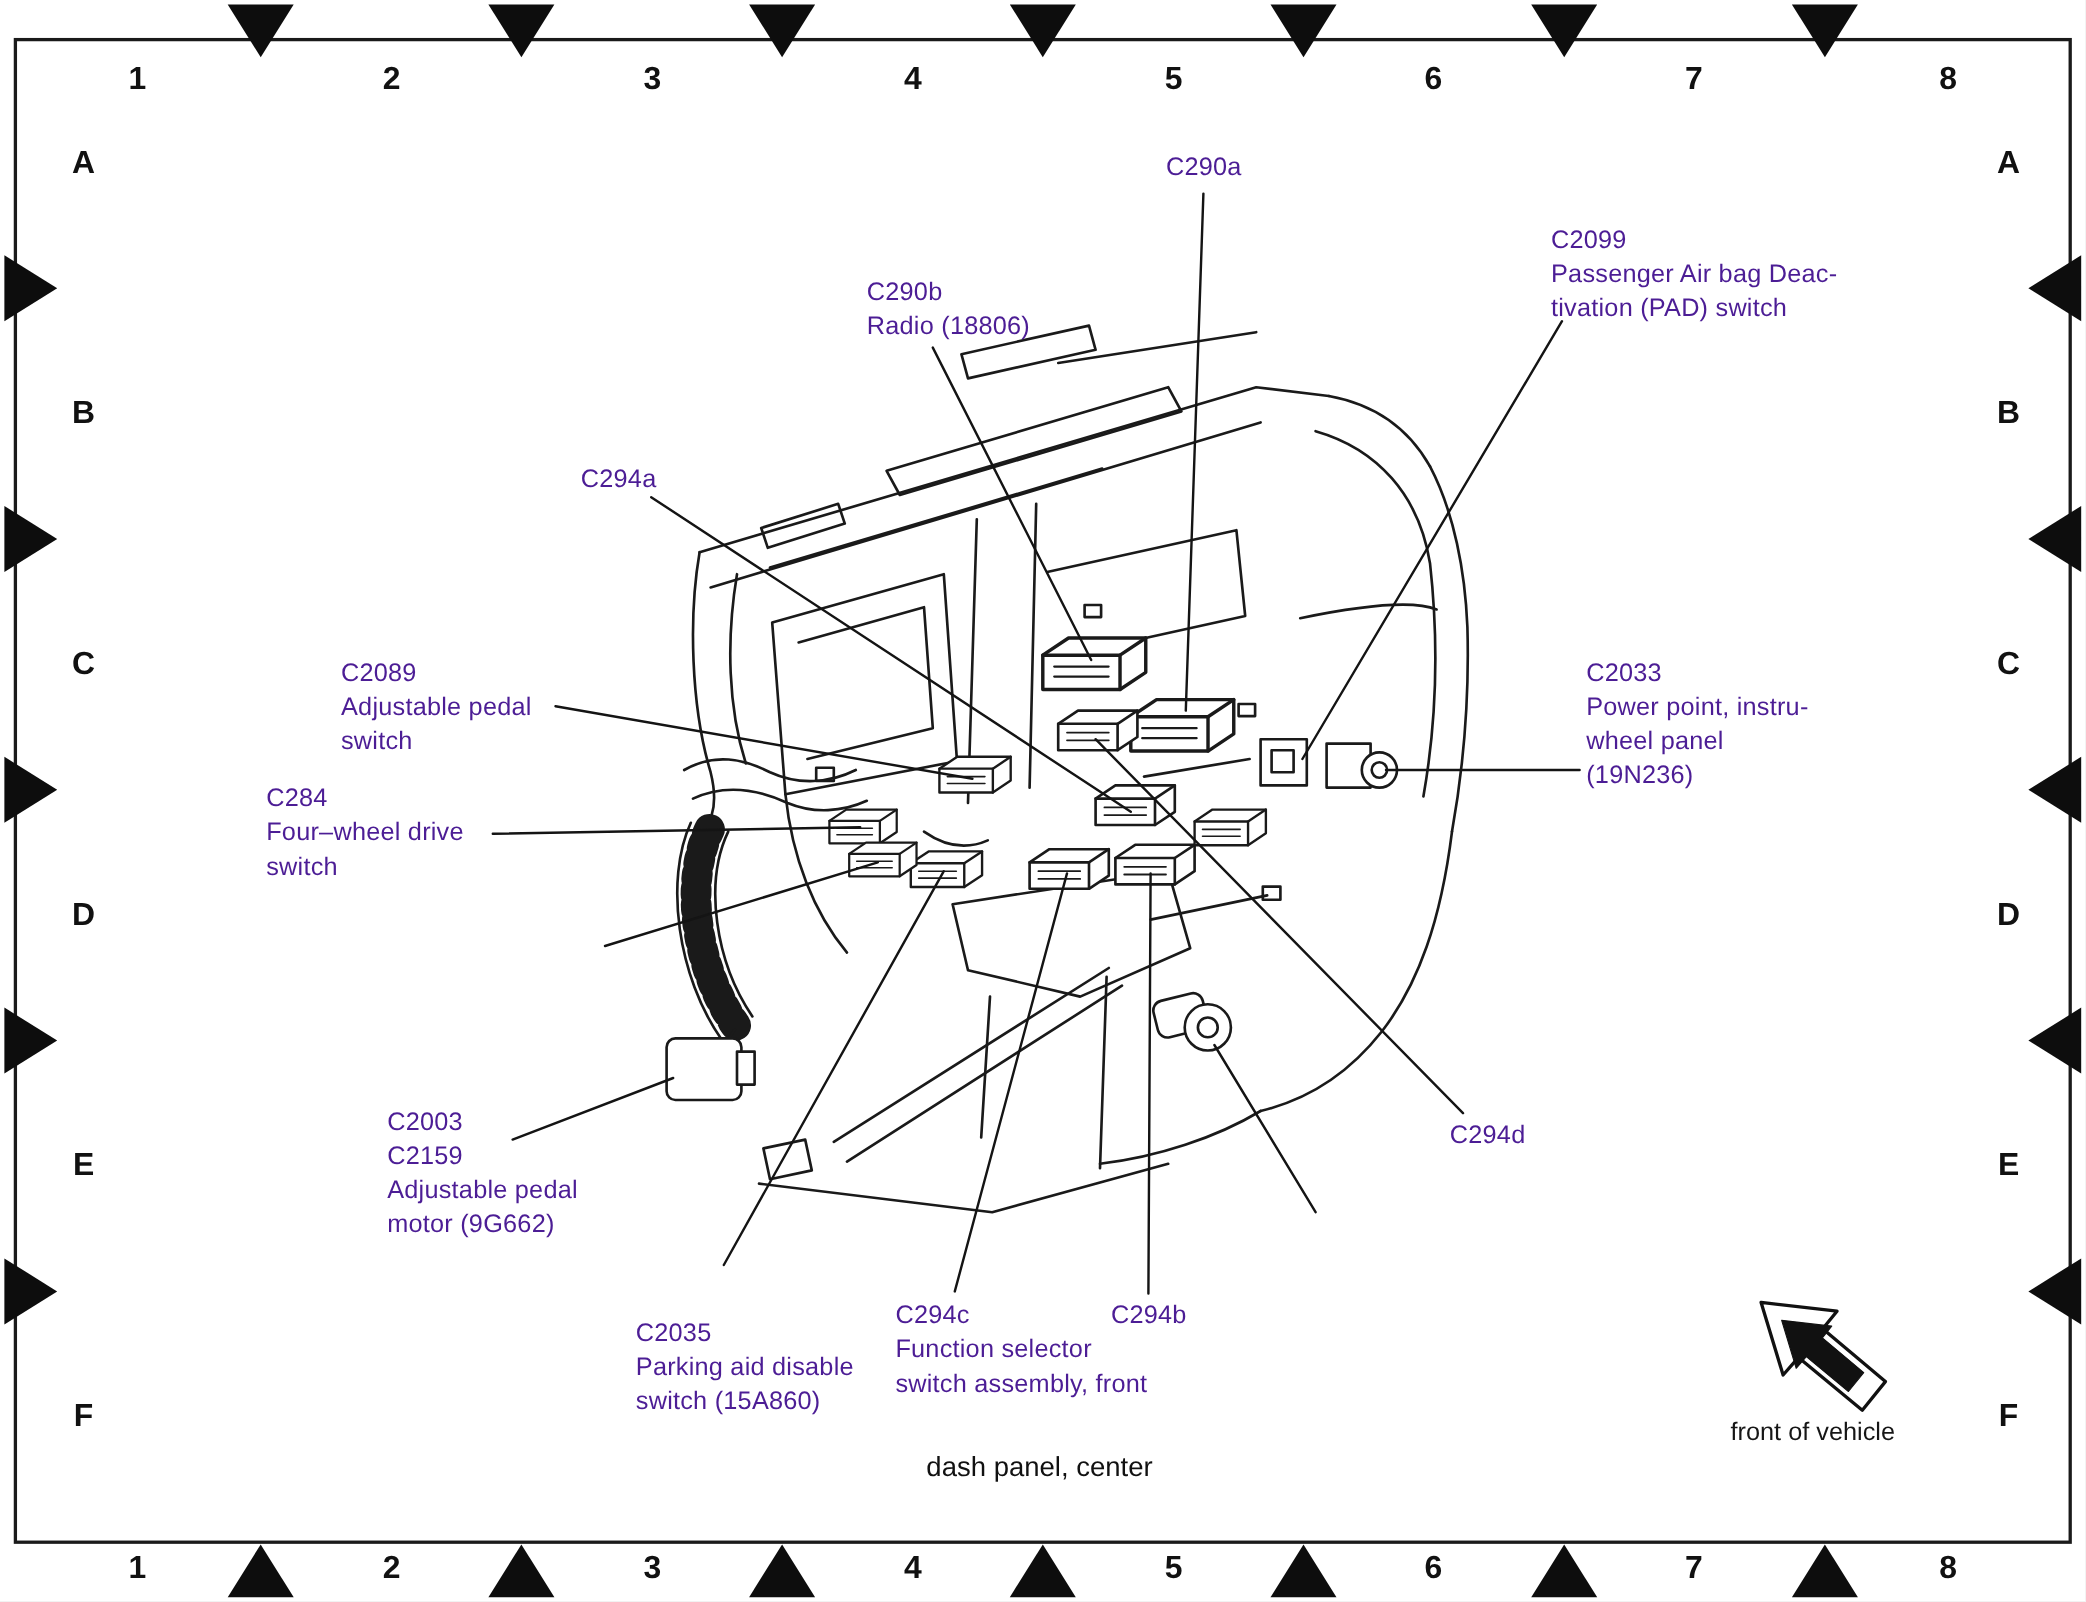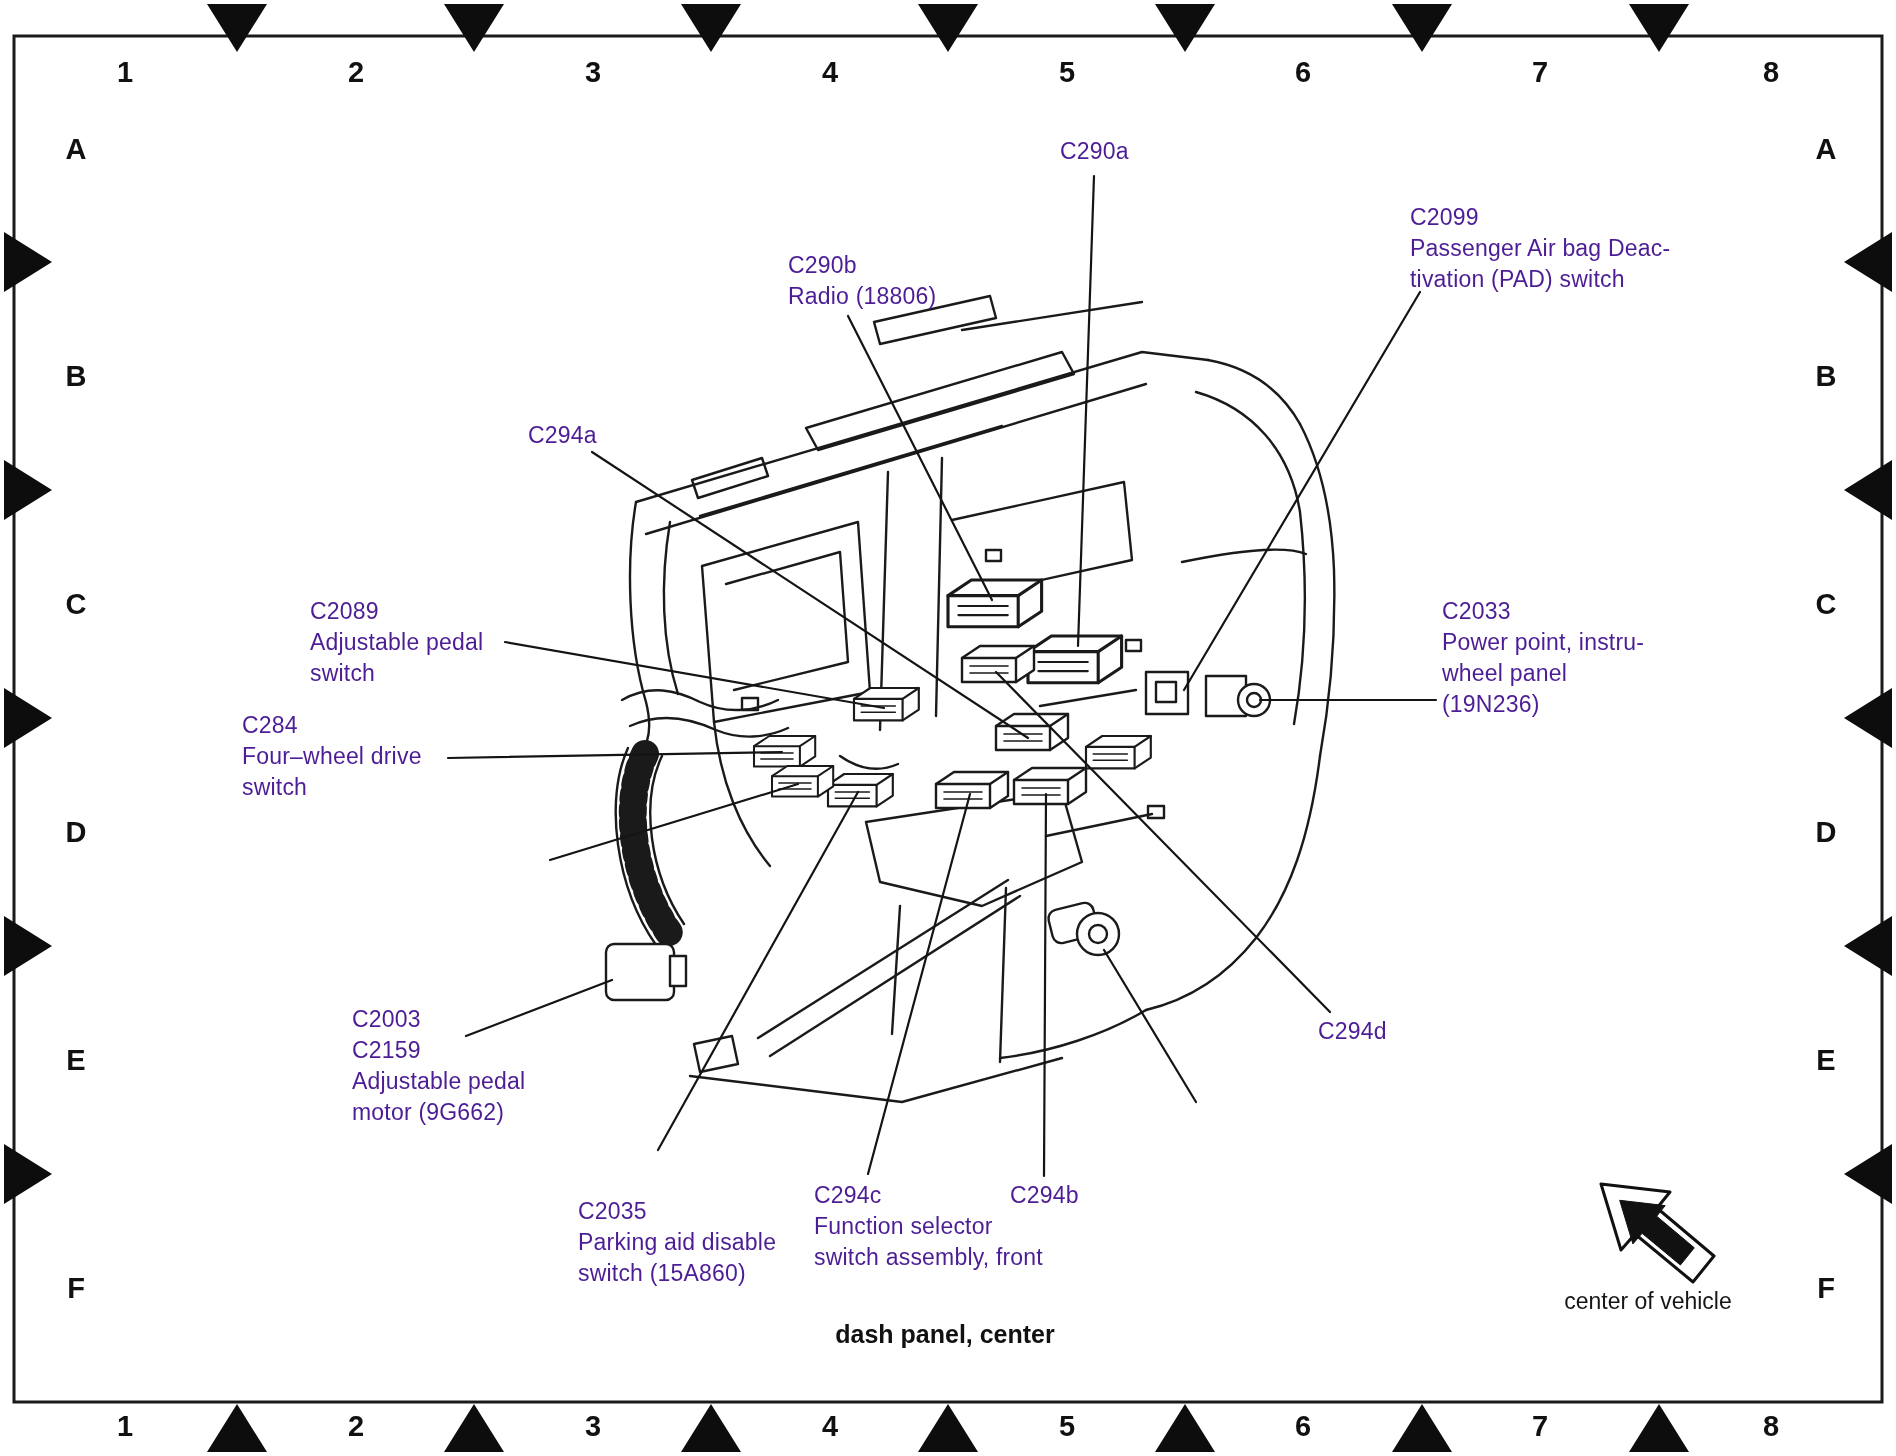--- a/index.html
+++ b/index.html
@@ -19,21 +19,21 @@
     white-space:nowrap;
   }
   .callout{
     position:absolute;
     font-size:23px;line-height:31px;
     color:#4c1d95;white-space:nowrap;
     letter-spacing:.2px;
   }
   .caption{
     position:absolute;
-    font-size:25px;font-weight:bold;color:#111;
+    font-size:25px;font-weight:normal;color:#111;
     transform:translateX(-50%);white-space:nowrap;
   }
   .front-label{
     position:absolute;
     font-size:23px;color:#161616;
     transform:translateX(-50%);white-space:nowrap;
   }
 </style>
 </head>
 <body>
@@ -273,15 +273,15 @@
   </div>
 
   <div class="callout" style="left:1442px;top:596px">
     <div>C2033</div>
     <div>Power point, instru-</div>
     <div>wheel panel</div>
     <div>(19N236)</div>
   </div>
 
   <div class="caption" style="left:945px;top:1320px">dash panel, center</div>
-  <div class="front-label" style="left:1648px;top:1288px">center of vehicle</div>
+  <div class="front-label" style="left:1648px;top:1288px">front of vehicle</div>
 
 </div>
 
 </body></html>

